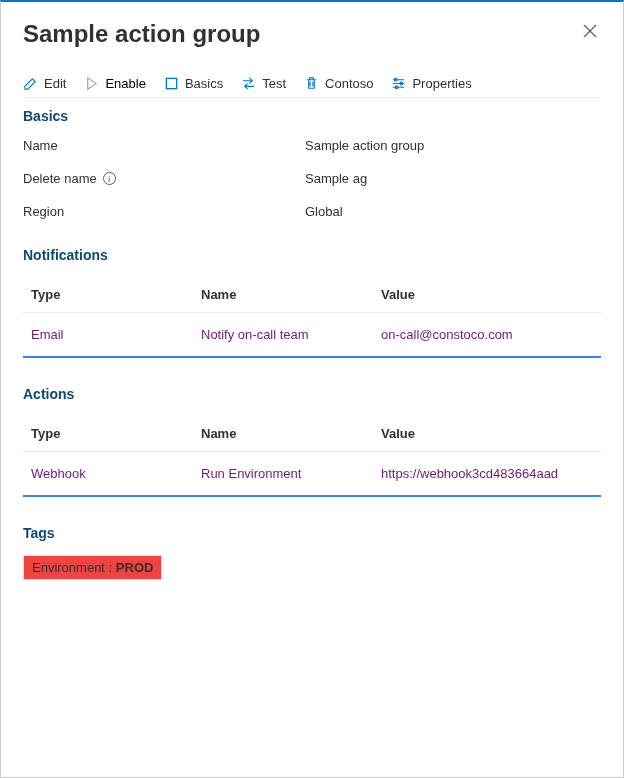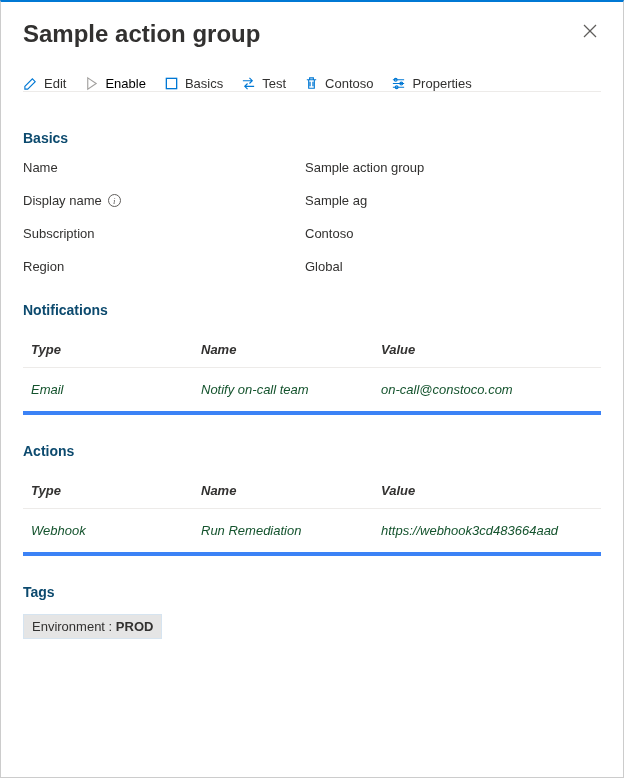--- a/index.html
+++ b/index.html
@@ -31,23 +31,23 @@
     }
     .close-btn {
       cursor: pointer;
       padding: 4px;
       color: #605e5c;
     }
     .close-btn svg { width: 14px; height: 14px; }
     .toolbar {
       display: flex;
       gap: 18px;
-      padding-bottom: 0;
+      padding-bottom: 6px;
       border-bottom: 1px solid #edebe9;
-      margin-bottom: 38px;
+      margin-bottom: 10px;
     }
     .tb-btn {
       display: flex;
       align-items: center;
       gap: 6px;
       cursor: pointer;
       color: #323130;
       font-size: 13px;
     }
     .tb-btn.disabled {
@@ -97,42 +97,41 @@
       font-size: 9px;
       color: #605e5c;
       font-style: italic;
       font-family: Georgia, serif;
     }
     .section-gap { margin-bottom: 28px; }
     table.grid {
       width: 100%;
       border-collapse: collapse;
       font-size: 13px;
-      font-style: italic;
     }
     table.grid th {
       text-align: left;
       font-weight: 600;
       color: #323130;
       padding: 10px 8px;
       border-bottom: 1px solid #edebe9;
     }
     table.grid td {
       padding: 14px 8px;
-      border-bottom: 4px solid #3b82f6;
-      color: #14532d;
+      border-bottom: 2px solid #3b82f6;
+      color: #701a75;
     }
     table.grid th:first-child, table.grid td:first-child { width: 170px; }
     table.grid th:nth-child(2), table.grid td:nth-child(2) { width: 180px; }
     .tags-row {
       margin-top: 8px;
     }
     .tag-chip {
       display: inline-block;
-      background: #e5e5e5;
+      background: #ef4444;
       border: 1px solid #d6e4f0;
       padding: 4px 8px;
       font-size: 13px;
       color: #323130;
     }
     .tag-chip .tv { font-weight: 600; }
   </style>
 </head>
 <body>
 
@@ -205,28 +204,24 @@
     </div>
   </div>
 
   <div class="section-title">Basics</div>
   <div class="kv">
     <div class="k">Name</div>
     <div class="v">Sample action group</div>
   </div>
   <div class="kv">
     <div class="k">
-      <span>Display name</span>
+      <span>Delete name</span>
       <span class="info-ico">i</span>
     </div>
     <div class="v">Sample ag</div>
-  </div>
-  <div class="kv">
-    <div class="k">Subscription</div>
-    <div class="v">Contoso</div>
   </div>
   <div class="kv section-gap">
     <div class="k">Region</div>
     <div class="v">Global</div>
   </div>
 
   <div class="section-title">Notifications</div>
   <table class="grid section-gap">
     <thead>
       <tr>
@@ -249,21 +244,21 @@
     <thead>
       <tr>
         <th>Type</th>
         <th>Name</th>
         <th>Value</th>
       </tr>
     </thead>
     <tbody>
       <tr>
         <td>Webhook</td>
-        <td>Run Remediation</td>
+        <td>Run Environment</td>
         <td>https://webhook3cd483664aad</td>
       </tr>
     </tbody>
   </table>
 
   <div class="section-title">Tags</div>
   <div class="tags-row">
     <span class="tag-chip">
       <span>Environment</span> : <span class="tv">PROD</span>
     </span>

